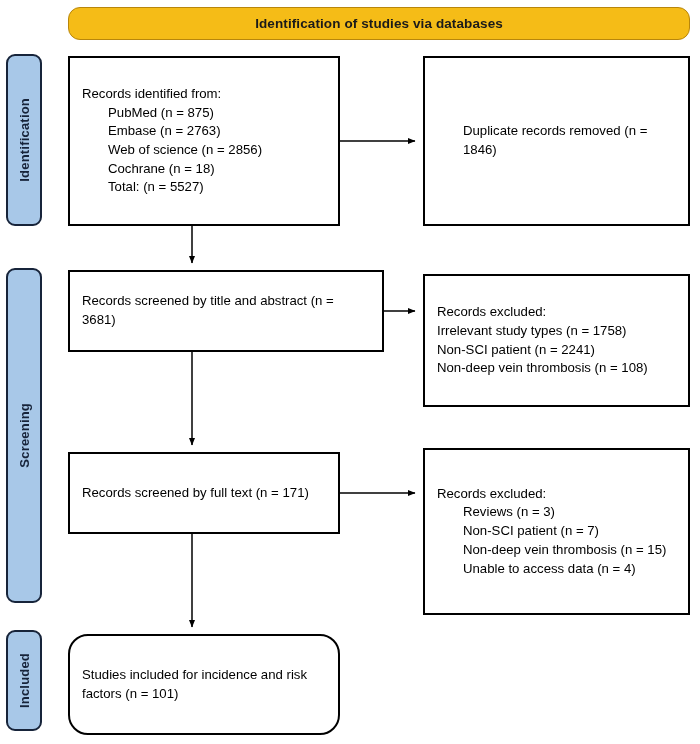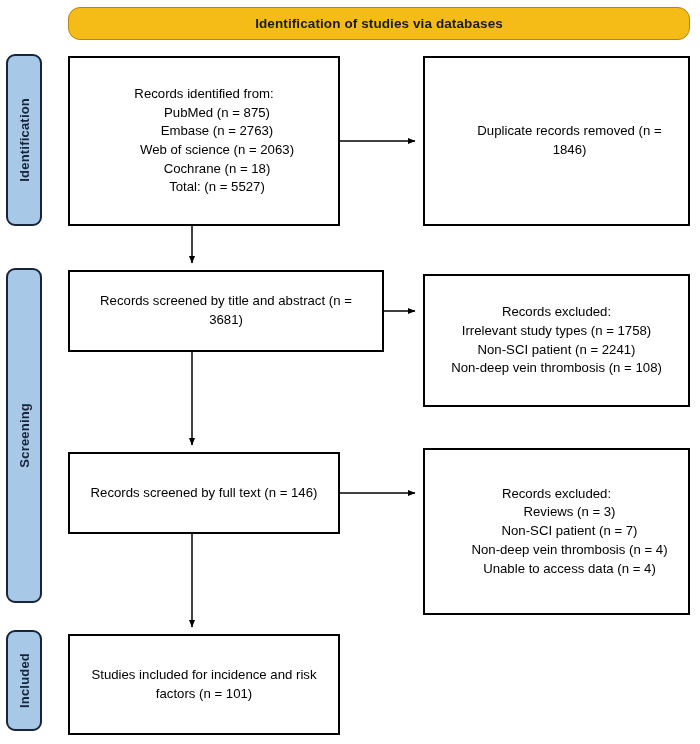--- a/index.html
+++ b/index.html
@@ -76,35 +76,35 @@
     box-sizing: border-box;
     display: flex;
     align-items: center;
   }
   .box-body {
     width: 100%;
     padding: 0 12px;
     font-size: 13.2px;
     line-height: 1.42;
   }
-  .line { white-space: normal; text-align: center; }
+  .line { white-space: normal; }
   .line.indent {
     padding-left: 26px;
     text-indent: -0px;
   }
   .ital { font-style: italic; }
 
   
   #box-identified     { left: 68px;  top: 56px;  width: 272px; height: 170px; }
   #box-removed        { left: 423px; top: 56px;  width: 267px; height: 170px; }
   #box-screened-title { left: 68px;  top: 270px; width: 316px; height: 82px; }
   #box-excluded-1     { left: 423px; top: 274px; width: 267px; height: 133px; }
   #box-screened-full  { left: 68px;  top: 452px; width: 272px; height: 82px; }
   #box-excluded-2     { left: 423px; top: 448px; width: 267px; height: 167px; }
-  #box-included       { left: 68px;  top: 634px; width: 272px; height: 101px; }
+  #box-included       { left: 68px;  top: 634px; width: 272px; height: 101px; border-radius: 20px; }
 
   
   #connectors {
     position: absolute;
     left: 0;
     top: 0;
     width: 700px;
     height: 744px;
     pointer-events: none;
   }
@@ -146,21 +146,21 @@
     <line x1="340" y1="493" x2="415" y2="493" stroke="#000" stroke-width="1.5" marker-end="url(#ah)"></line>
 
     <line x1="192" y1="534" x2="192" y2="627" stroke="#000" stroke-width="1.5" marker-end="url(#ah)"></line>
   </svg>
 
   <div class="box" id="box-identified">
     <div class="box-body">
       <div class="line">Records identified from:</div>
       <div class="line indent">PubMed (n = 875)</div>
       <div class="line indent">Embase (n = 2763)</div>
-      <div class="line indent">Web of science (n = 2063)</div>
+      <div class="line indent">Web of science (n = 2856)</div>
       <div class="line indent">Cochrane (n = 18)</div>
       <div class="line indent">Total: (n = 5527)</div>
     </div>
   </div>
 
   <div class="box" id="box-removed">
     <div class="box-body">
       <div class="line indent">Duplicate records removed (n = 1846)</div>
     </div>
   </div>
@@ -175,30 +175,30 @@
     <div class="box-body">
       <div class="line">Records excluded:</div>
       <div class="line">Irrelevant study types (n = 1758)</div>
       <div class="line">Non-SCI patient (n = 2241)</div>
       <div class="line">Non-deep vein thrombosis (n = 108)</div>
     </div>
   </div>
 
   <div class="box" id="box-screened-full">
     <div class="box-body">
-      <div class="line">Records screened by full text (n = 146)</div>
+      <div class="line">Records screened by full text (n = 171)</div>
     </div>
   </div>
 
   <div class="box" id="box-excluded-2">
     <div class="box-body">
       <div class="line">Records excluded:</div>
       <div class="line indent">Reviews (n = 3)</div>
       <div class="line indent">Non-SCI patient (n = 7)</div>
-      <div class="line indent">Non-deep vein thrombosis (n = 4)</div>
+      <div class="line indent">Non-deep vein thrombosis (n = 15)</div>
       <div class="line indent">Unable to access data (n = 4)</div>
     </div>
   </div>
 
   <div class="box" id="box-included">
     <div class="box-body">
       <div class="line">Studies included for incidence and risk factors (n = 101)</div>
     </div>
   </div>
 

